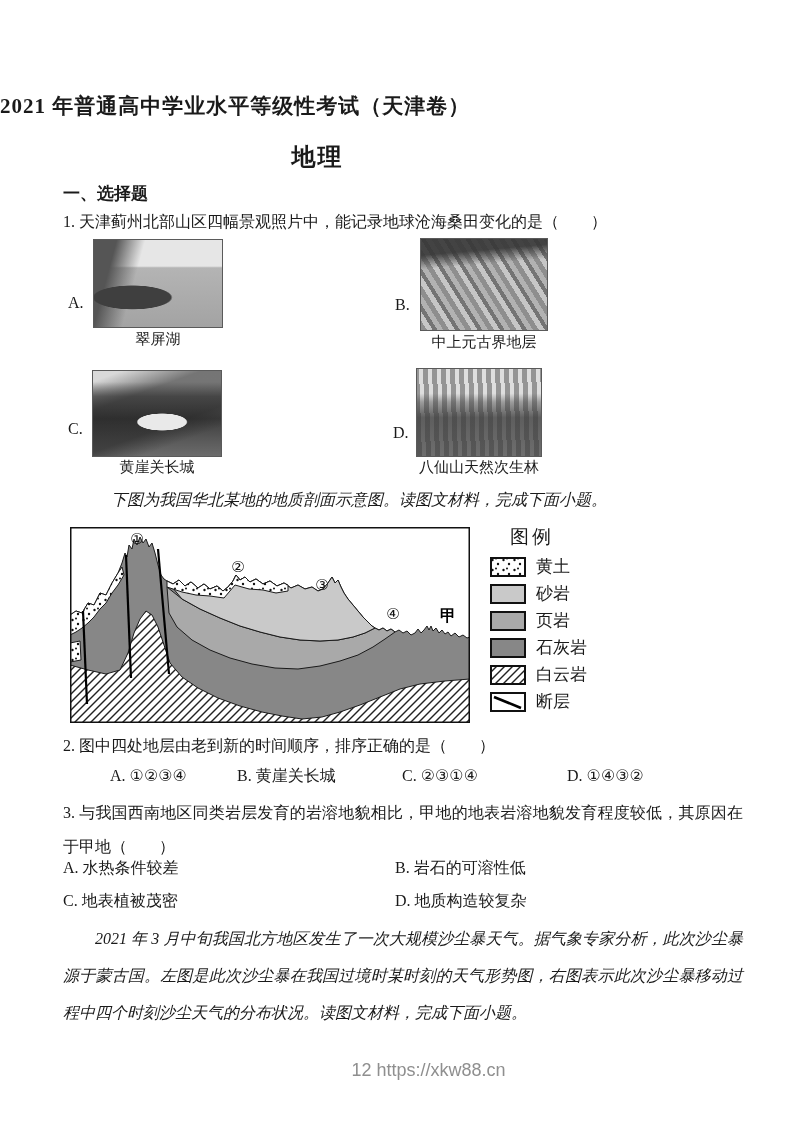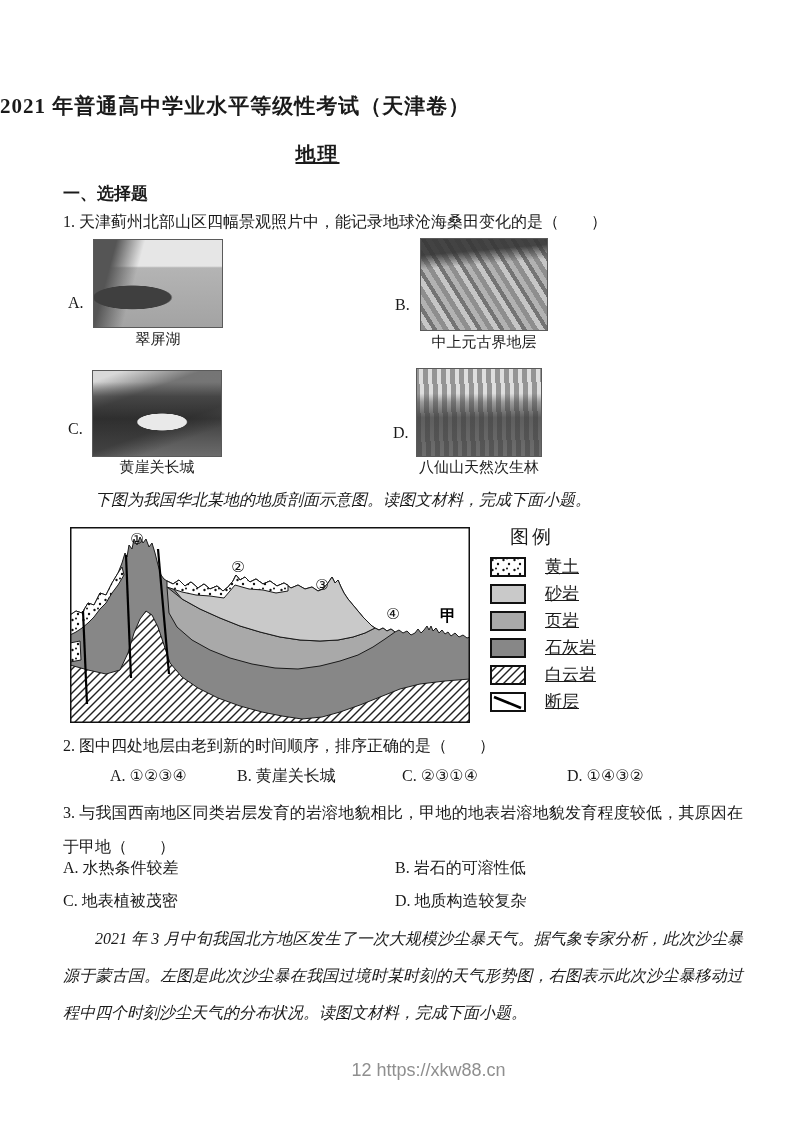--- a/index.html
+++ b/index.html
@@ -2,21 +2,21 @@
 <html><head>
 <meta charset="utf-8">
 <style>
   html,body{margin:0;padding:0;background:#fff;}
   .page{
     position:relative;width:793px;height:1122px;background:#ffffff;
     overflow:hidden;font-family:"Liberation Serif","DejaVu Sans",serif;color:#1a1a1a;
   }
   .abs{position:absolute;}
   .title{top:92px;left:0;width:793px;font-size:21px;font-weight:bold;letter-spacing:1px;}
-  .subject{top:141px;left:0;width:635px;text-align:center;font-size:20px;font-weight:bold;letter-spacing:2px;text-decoration:underline;}
+  .subject{top:141px;left:0;width:635px;text-align:center;font-size:24px;font-weight:bold;letter-spacing:2px;}
   .section-heading{top:182px;left:63px;font-size:17px;font-weight:bold;}
   .qtext{font-size:16px;line-height:24px;}
   .q1-text{top:210px;left:63px;width:680px;}
   .opt-letter{font-size:16px;}
   .photo{border:1px solid #5a5a5a;box-sizing:border-box;}
   .photo-a{background:
     radial-gradient(ellipse 66px 20px at 30% 66%, #3f3f3f 0 58%, rgba(0,0,0,0) 61%),
     linear-gradient(105deg, #555 0 15%, rgba(0,0,0,0) 34%),
     linear-gradient(180deg, #e6e6e6 0 30%, #b4b4b4 32%, #a3a3a3 100%);}
   .photo-b{background:
@@ -24,28 +24,28 @@
     repeating-linear-gradient(58deg, #8e8e8e 0 5px, #c6c6c6 5px 10px, #747474 10px 14px, #b2b2b2 14px 19px);}
   .photo-c{background:
     radial-gradient(ellipse 44px 15px at 54% 60%, #e9e9e9 0 55%, rgba(0,0,0,0) 58%),
     linear-gradient(160deg, rgba(0,0,0,0) 0 8%, rgba(35,35,35,.55) 30% 62%, rgba(0,0,0,0) 78%),
     linear-gradient(180deg, #d9d9d9 0 13%, #707070 30%, #3d3d3d 56%, #5a5a5a 82%, #6b6b6b 100%);}
   .photo-d{background:
     repeating-linear-gradient(88deg, rgba(60,60,60,.45) 0 5px, rgba(0,0,0,0) 5px 9px),
     linear-gradient(180deg, #dedede 0 28%, #9c9c9c 38%, #5e5e5e 56%, #6e6e6e 100%);}
   .caption{font-size:15px;text-align:center;}
   .material{font-style:italic;font-size:16px;}
-  .material-1{top:490px;left:63px;width:680px;text-indent:2em;}
+  .material-1{top:490px;left:79px;width:680px;text-indent:2em;}
   .material-2{top:920px;left:63px;width:680px;line-height:37px;text-indent:2em;text-align:justify;}
   .q2-text{top:734px;left:63px;width:680px;}
   .q3-text{top:796px;left:63px;width:680px;line-height:34px;text-align:justify;}
   .option{font-size:16px;white-space:nowrap;}
   .legend{top:524px;left:490px;width:130px;}
   .legend-title{font-size:19px;letter-spacing:3px;margin:0 0 7px 20px;}
-  .legend-row{display:flex;align-items:flex-start;gap:19px;margin-bottom:7px;height:20px;text-decoration:underline;}
+  .legend-row{display:flex;align-items:flex-start;gap:10px;margin-bottom:7px;height:20px;}
   .legend-label{font-size:17px;line-height:20px;}
   .footer{top:1060px;left:0;width:793px;text-align:center;font-size:18px;color:#8f8f8f;
     font-family:"Liberation Sans","DejaVu Sans",sans-serif;padding-left:32px;}
   svg text{font-family:"DejaVu Sans",sans-serif;}
   svg .cjk{font-family:"Liberation Serif","DejaVu Sans",serif;font-weight:bold;}
 </style>
 </head>
 <body>
 
 <div class="page">

